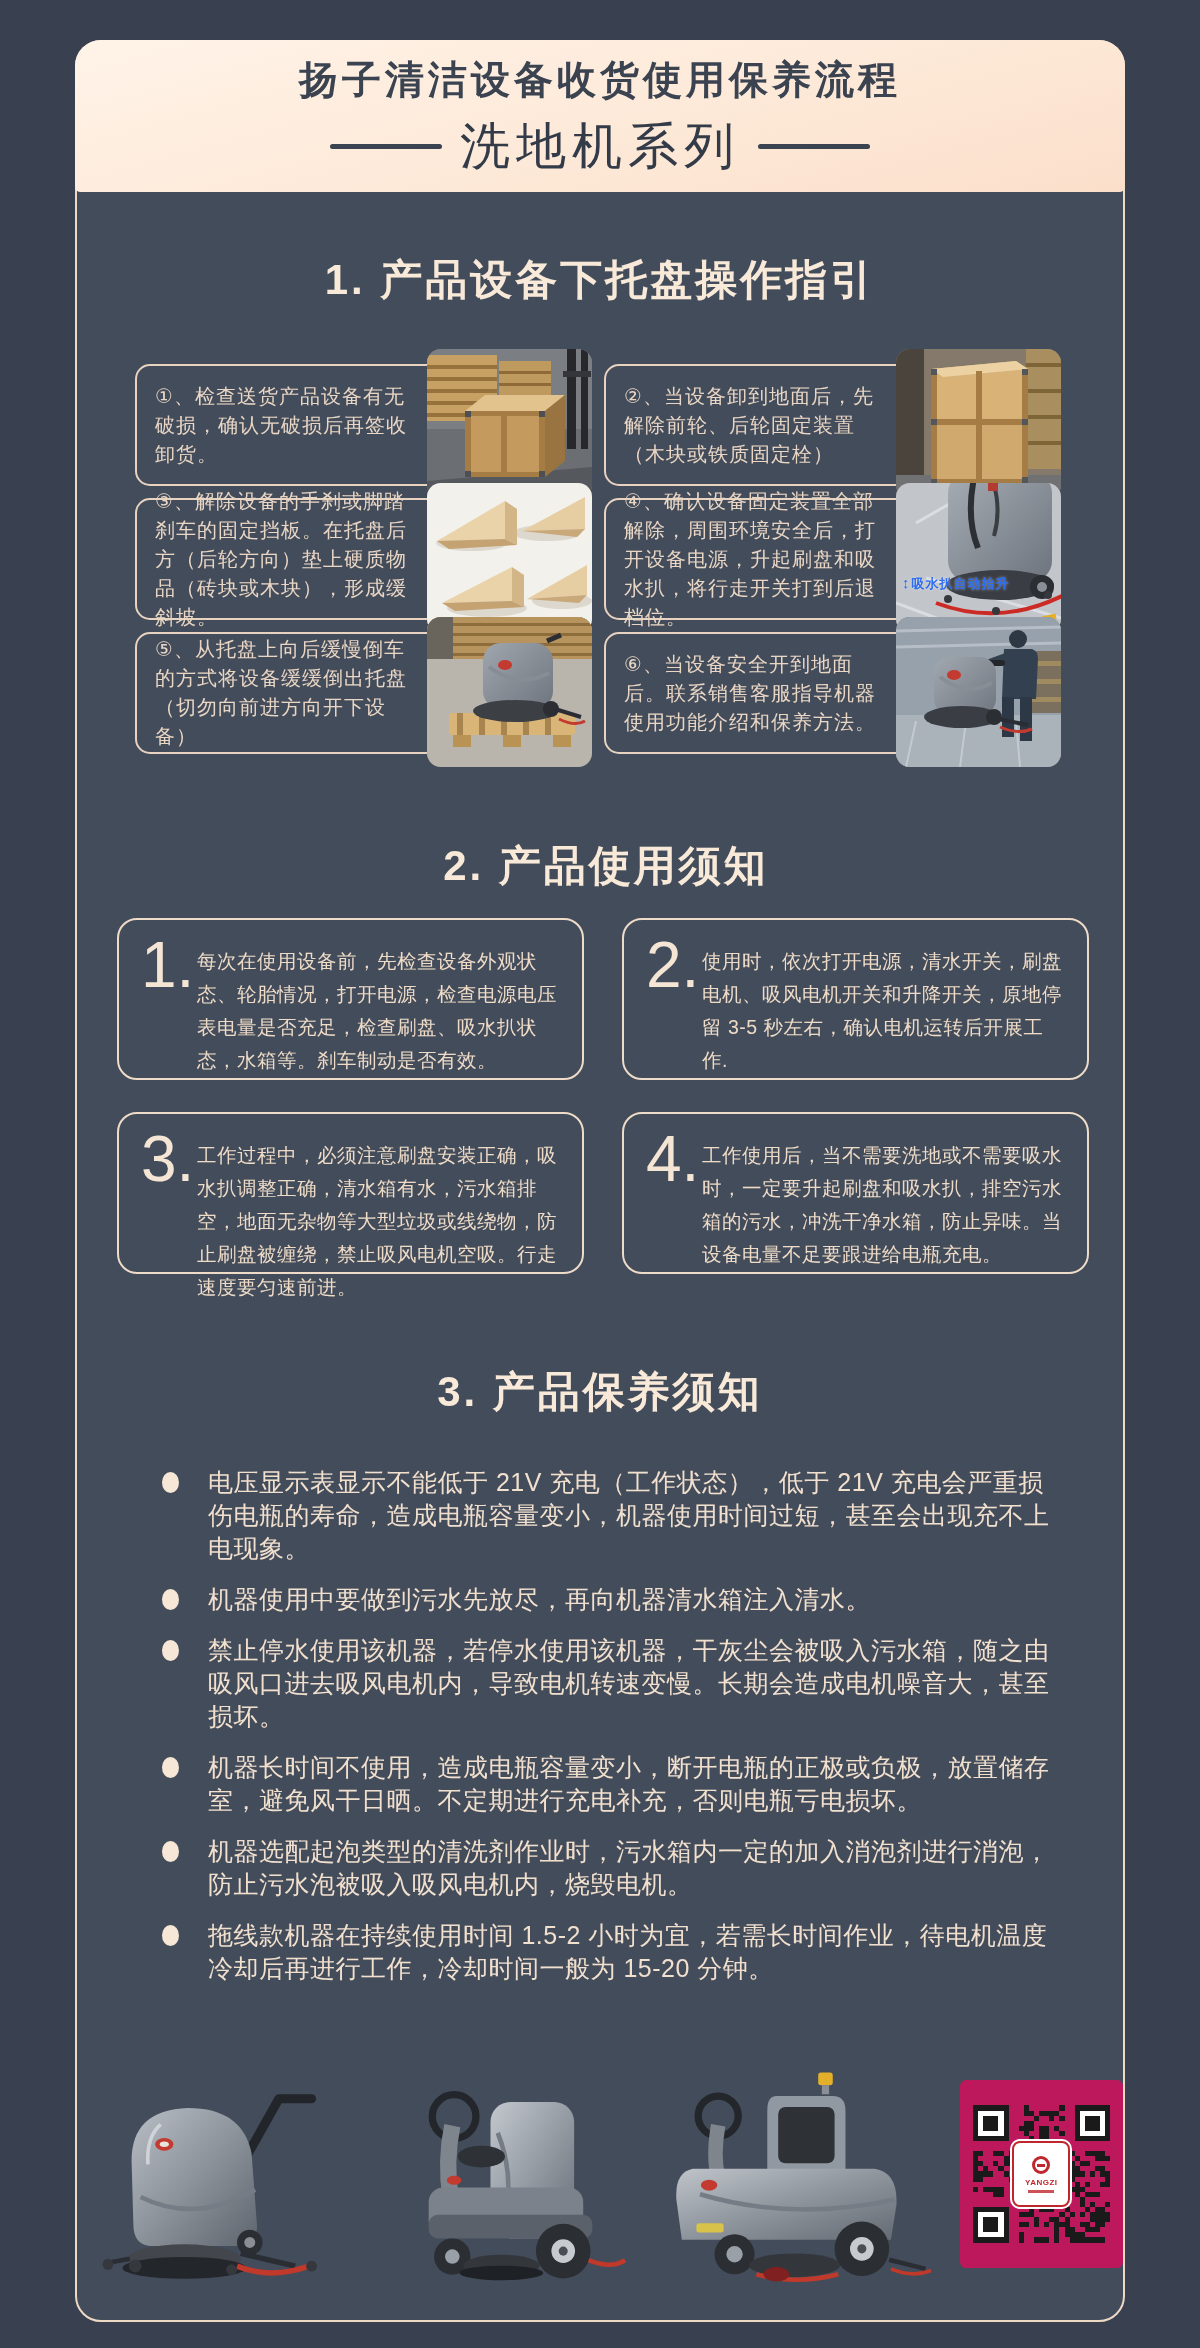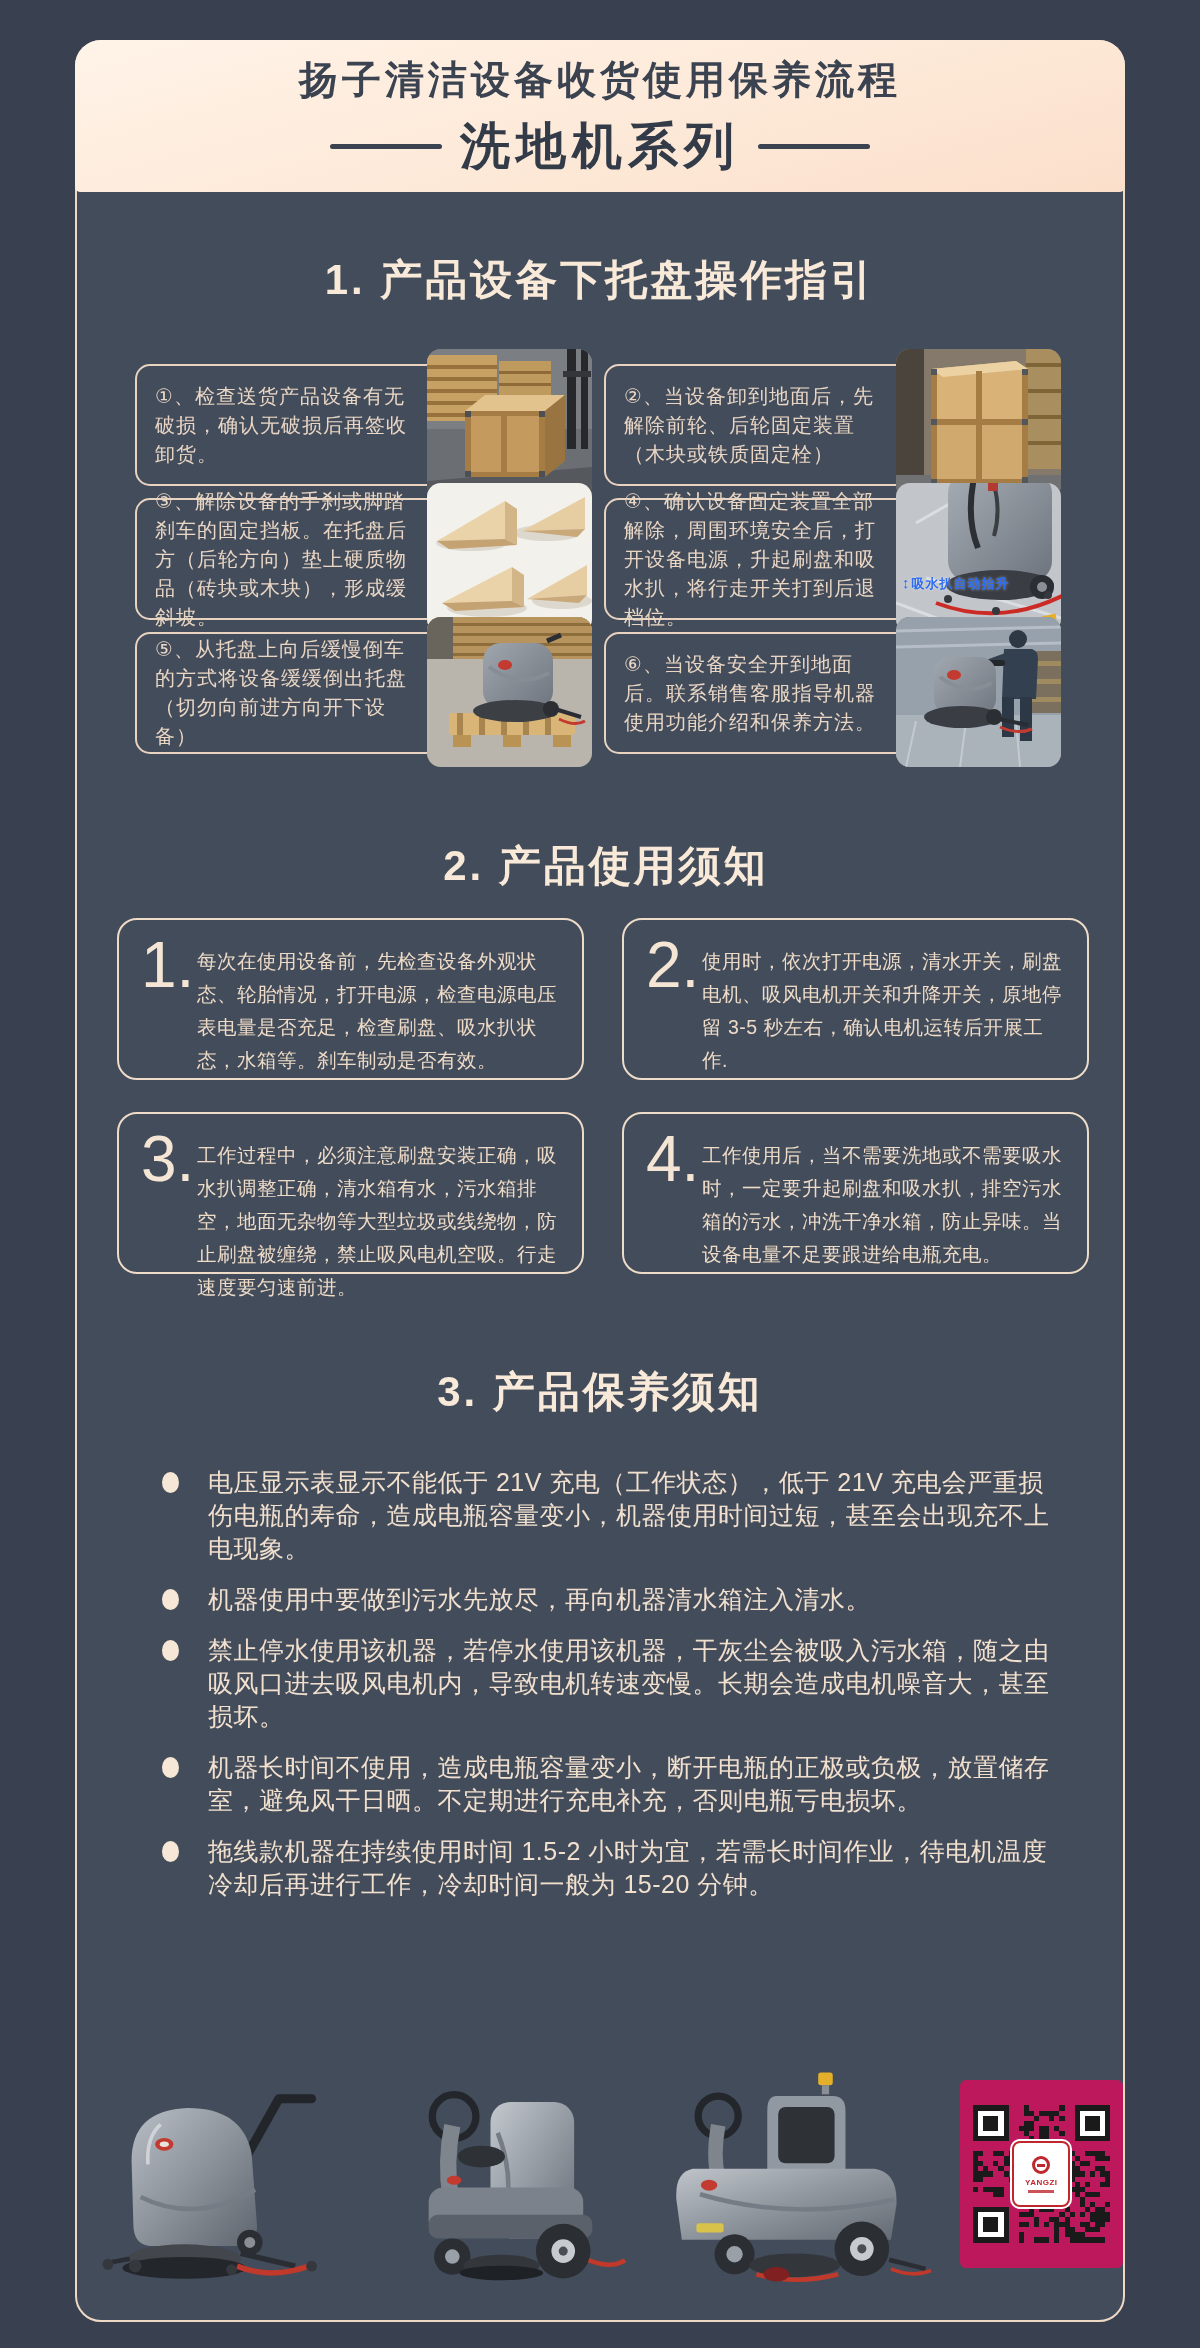--- a/index.html
+++ b/index.html
@@ -5,21 +5,21 @@
   html,body{margin:0;padding:0;background:#394150;}
   body{width:1200px;height:2348px;position:relative;font-family:"Liberation Sans","DejaVu Sans",sans-serif;}
   .frame{position:absolute;left:75px;top:40px;width:1050px;height:2282px;box-sizing:border-box;
          border:2px solid #eed9c5;border-radius:26px;background:#434c5a;}
   
   .header-card{margin:-2px -2px 0 -2px;height:152px;border-radius:26px 26px 5px 5px;
     background:linear-gradient(165deg,#fff3e8 0%,#fde9d8 55%,#fbdfcb 100%);
     display:flex;flex-direction:column;align-items:center;justify-content:center;gap:6px;}
   .title1{font-size:39px;font-weight:700;color:#3b4351;letter-spacing:4px;}
   .title2-row{display:flex;align-items:center;}
-  .title2{font-size:50px;font-weight:700;color:#333b49;letter-spacing:6px;margin:0 18px;text-align:center;}
+  .title2{font-size:50px;font-weight:400;color:#333b49;letter-spacing:6px;margin:0 18px;text-align:center;}
   .bar{width:112px;height:5px;background:#3b4351;border-radius:3px;}
   
   .sec-title{text-align:center;font-size:42px;font-weight:700;color:#f8e9d8;letter-spacing:3px;}
   .t1{margin-top:60px;}
   .t2{margin-top:84px;margin-left:12px;}
   .t3{margin-top:90px;}
   
   .steps{display:grid;grid-template-columns:457px 457px;column-gap:33px;row-gap:72px;
          margin:56px 0 0 58px;gap:12px;}
   .step{position:relative;height:122px;}
@@ -353,20 +353,24 @@
       <div class="dot"></div>
       <div class="btxt">机器使用中要做到污水先放尽，再向机器清水箱注入清水。</div>
     </div>
     <div class="bullet">
       <div class="dot"></div>
       <div class="btxt">禁止停水使用该机器，若停水使用该机器，干灰尘会被吸入污水箱，随之由吸风口进去吸风电机内，导致电机转速变慢。长期会造成电机噪音大，甚至损坏。</div>
     </div>
     <div class="bullet">
       <div class="dot"></div>
       <div class="btxt">机器长时间不使用，造成电瓶容量变小，断开电瓶的正极或负极，放置储存室，避免风干日晒。不定期进行充电补充，否则电瓶亏电损坏。</div>
+    </div>
+    <div class="bullet">
+      <div class="dot"></div>
+      <div class="btxt">机器选配起泡类型的清洗剂作业时，污水箱内一定的加入消泡剂进行消泡，防止污水泡被吸入吸风电机内，烧毁电机。</div>
     </div>
     <div class="bullet">
       <div class="dot"></div>
       <div class="btxt">拖线款机器在持续使用时间 1.5-2 小时为宜，若需长时间作业，待电机温度冷却后再进行工作，冷却时间一般为 15-20 分钟。</div>
     </div>
   </div>
 
   <div class="footer">
 
     <svg class="machine" width="290" height="218" viewBox="0 0 290 218">

